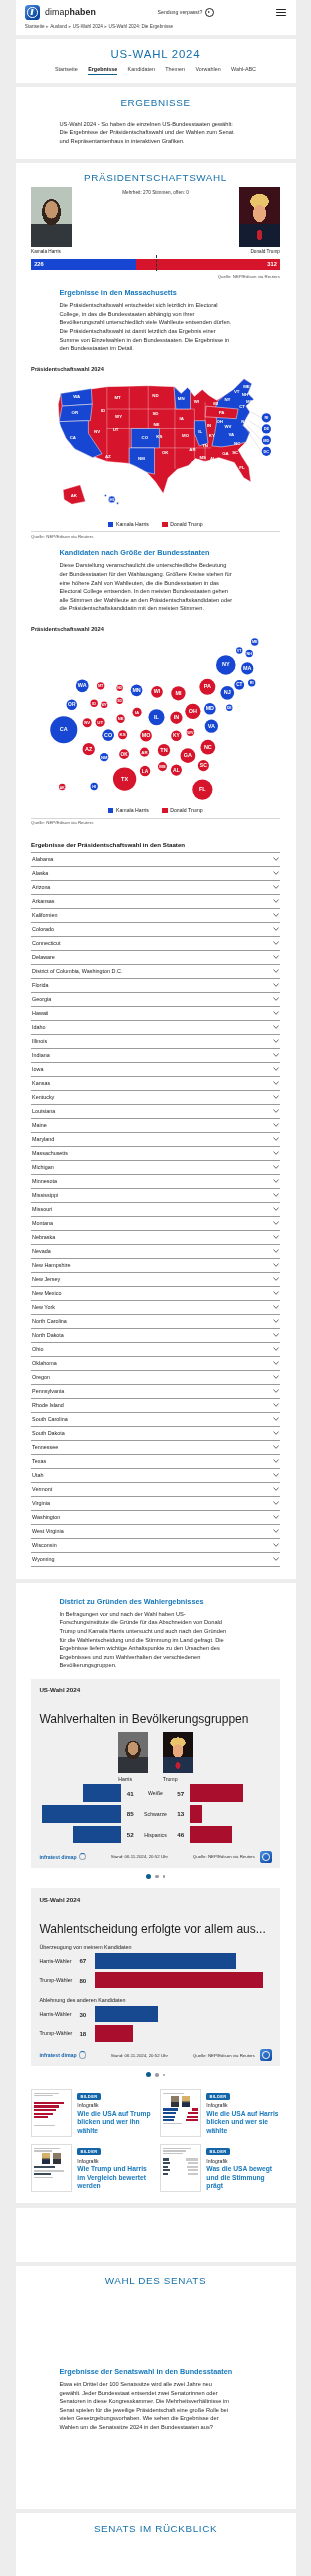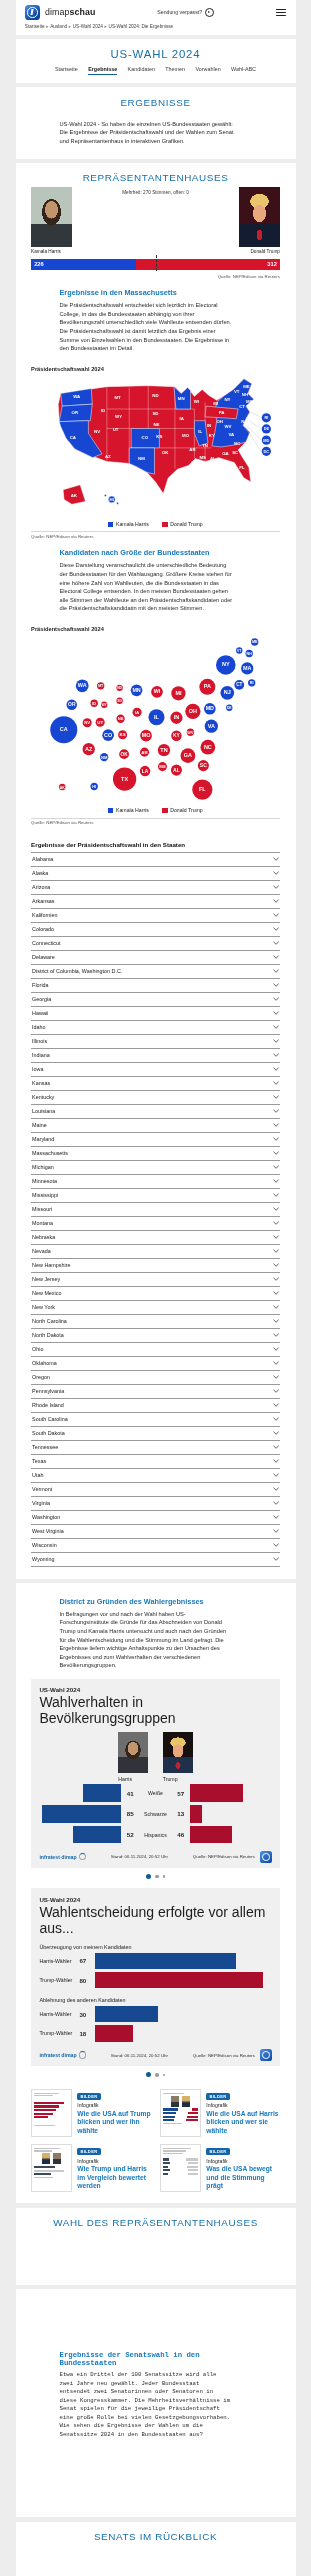--- a/index.html
+++ b/index.html
@@ -60,21 +60,21 @@
   
   .listhead{font-size:6.2px;font-weight:bold;color:#111;margin:15.6px 15.6px 4.1px 15.6px;}
   .acc{margin:0 15.6px;}
   .acc-row{display:flex;align-items:center;justify-content:space-between;border-top:0.5px solid #9a9a9a;height:13px;padding:0 1px;cursor:pointer;}
   .acc-row:last-child{border-bottom:0.5px solid #9a9a9a;}
   .acc-row .lbl{font-size:5.4px;color:#222;}
   .chev{width:6.2px;height:4.1px;flex:0 0 auto;}
   
   .chart-card{background:#f0f0f0;margin:9.3px 15.6px 0 15.6px;padding:7.3px 8.3px 5.2px 8.3px;}
   .kicker{font-size:6.2px;font-weight:bold;color:#1d1d1d;}
-  .ctitle{font-size:14px;color:#1d1d1d;margin-top:1px;}
+  .ctitle{font-size:12px;color:#1d1d1d;margin-top:19px;}
   .cphotos{display:flex;justify-content:center;gap:14.5px;margin-top:6.2px;}
   .cphoto-col{width:30px;}
   .cphoto{width:30px;height:41px;}
   .cphoto.h{background:
     radial-gradient(ellipse 30% 26% at 50% 40%,#c2956c 60%,transparent 61%),
     radial-gradient(ellipse 42% 38% at 50% 44%,#33241c 60%,transparent 61%),
     linear-gradient(#6e6e6e 62%,#30343a 62%);}
   .cphoto.t{background:
     radial-gradient(ellipse 14% 14% at 50% 82%,#c41f2e 60%,transparent 61%),
     radial-gradient(ellipse 30% 26% at 50% 46%,#e8a87c 60%,transparent 61%),
@@ -129,21 +129,21 @@
   .facc .lbl{font-weight:bold;font-size:5.4px;}
 </style>
 </head>
 <body>
 
 <div class="page">
 
   <div class="card" style="margin-bottom:4.1px;">
     <div class="topbar">
       <div class="ts-logo"></div>
-      <div class="brand"><span>dimap</span><b>schau</b></div>
+      <div class="brand"><span>dimap</span><b>haben</b></div>
       <div class="sendung">
         <span>Sendung verpasst?</span>
         <span class="play-icon"></span>
       </div>
       <div class="burger">
           <span></span>
           <span></span>
           <span></span>
         </div>
     </div>
@@ -163,21 +163,21 @@
   </div>
 
   <div class="card" style="padding-bottom:13.5px;">
     <h2 class="sec">ERGEBNISSE</h2>
     <div class="article">
         <p>US-Wahl 2024 - So haben die einzelnen US-Bundesstaaten gewählt: Die Ergebnisse der Präsidentschaftswahl und der Wahlen zum Senat und Repräsentantenhaus in interaktiven Grafiken.</p>
       </div>
   </div>
 
   <div class="card" style="padding-bottom:12.4px;">
-    <h2 class="sec">REPRÄSENTANTENHAUSES</h2>
+    <h2 class="sec">PRÄSIDENTSCHAFTSWAHL</h2>
 
     <div class="prez">
       <div class="majority">Mehrheit: 270 Stimmen, offen: 0</div>
       <div class="photo photo-harris"></div>
       <div class="photo photo-trump"></div>
       <div class="cand-name left">Kamala Harris</div>
       <div class="cand-name right">Donald Trump</div>
     </div>
     <div class="ebar">
       <div class="dem" id="ebar-dem" style="flex: 226 1 0%;">
@@ -931,27 +931,27 @@
               <span style="flex:1"></span>
               <span class="r t-gray" style="width:30%"></span>
             </div>
           </div>
           <div class="tinfo"><span class="badge">BILDER</span><div class="tkicker">Infografik</div><div class="ttitle">Was die USA bewegt und die Stimmung prägt</div></div>
         </div>
       </div>
   </div>
 
   <div class="card">
-    <h2 class="sec">WAHL DES REPRÄSENTANTENHAUSES</h2>
     <div class="spacer" style="height:54px"></div>
   </div>
 
   <div class="card">
+    <h2 class="sec">WAHL DES SENATS</h2>
     <div class="spacer" style="height:62px"></div>
-    <div class="article" style="margin-top:0;font-family:Liberation Mono, monospace;">
+    <div class="article" style="margin-top:16px;">
       <h3>Ergebnisse der Senatswahl in den Bundesstaaten</h3>
       <p>Etwa ein Drittel der 100 Senatssitze wird alle zwei Jahre neu gewählt. Jeder Bundesstaat entsendet zwei Senatorinnen oder Senatoren in diese Kongresskammer. Die Mehrheitsverhältnisse im Senat spielen für die jeweilige Präsidentschaft eine große Rolle bei vielen Gesetzgebungsvorhaben. Wie sehen die Ergebnisse der Wahlen um die Senatssitze 2024 in den Bundesstaaten aus?</p>
     </div>
     <div class="spacer" style="height:78px"></div>
   </div>
 
   <div class="card">
     <h2 class="sec">SENATS IM RÜCKBLICK</h2>
     <div class="spacer" style="height:67px"></div>
   </div>

